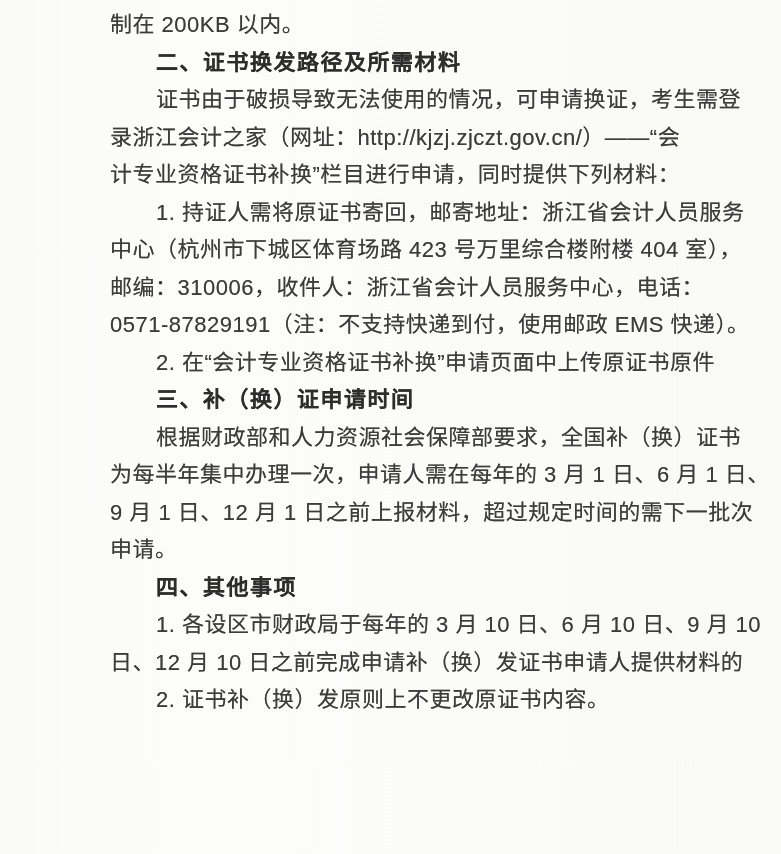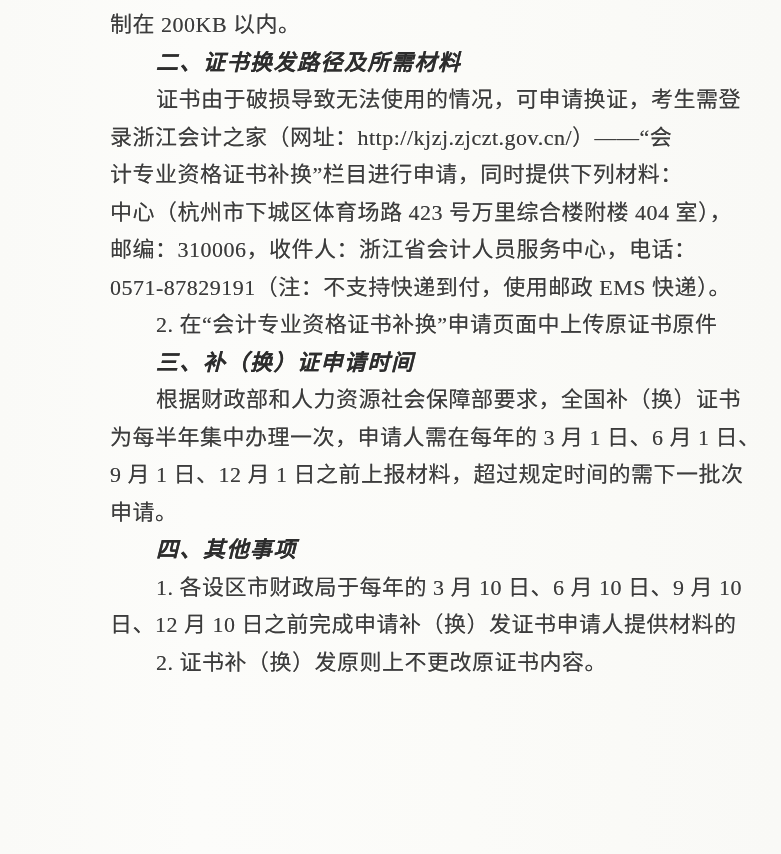--- a/index.html
+++ b/index.html
@@ -15,50 +15,50 @@
     overflow: hidden;
     background: linear-gradient(90deg, #fafaf7 0%, #fcfcfa 25%, #fbfbf8 60%, #f9f9f6 100%);
   }
   .content {
     position: absolute;
     left: 110px;
     top: 6px;
     width: 606px;
   }
   .line {
-    font-family: Liberation Serif, serif;
+    font-family: Liberation Sans, sans-serif;
     font-size: 22px;
     line-height: 37.5px;
     color: #3c3c3c;
     letter-spacing: 0.5px;
     white-space: nowrap;
     text-shadow: 0 0 0.6px rgba(70, 70, 70, 0.65);
   }
   .indent {
     padding-left: 46px;
   }
   .heading {
     font-family: "Liberation Sans", "DejaVu Sans", sans-serif;
     font-weight: bold;
     color: #2d2d2d;
     letter-spacing: 1.5px;
     text-shadow: 0 0 0.5px rgba(45, 45, 45, 0.8);
-    font-style: italic;
   }
 </style>
 </head>
 <body>
 
 <div class="page">
   <div class="content">
     <div class="line">制在 200KB 以内。</div>
     <div class="line indent heading">二、证书换发路径及所需材料</div>
     <div class="line indent">证书由于破损导致无法使用的情况，可申请换证，考生需登</div>
     <div class="line">录浙江会计之家（网址：http://kjzj.zjczt.gov.cn/）——“会</div>
     <div class="line">计专业资格证书补换”栏目进行申请，同时提供下列材料：</div>
+    <div class="line indent">1. 持证人需将原证书寄回，邮寄地址：浙江省会计人员服务</div>
     <div class="line">中心（杭州市下城区体育场路 423 号万里综合楼附楼 404 室），</div>
     <div class="line">邮编：310006，收件人：浙江省会计人员服务中心，电话：</div>
     <div class="line">0571-87829191（注：不支持快递到付，使用邮政 EMS 快递）。</div>
     <div class="line indent">2. 在“会计专业资格证书补换”申请页面中上传原证书原件</div>
     <div class="line indent heading">三、补（换）证申请时间</div>
     <div class="line indent">根据财政部和人力资源社会保障部要求，全国补（换）证书</div>
     <div class="line">为每半年集中办理一次，申请人需在每年的 3 月 1 日、6 月 1 日、</div>
     <div class="line">9 月 1 日、12 月 1 日之前上报材料，超过规定时间的需下一批次</div>
     <div class="line">申请。</div>
     <div class="line indent heading">四、其他事项</div>

